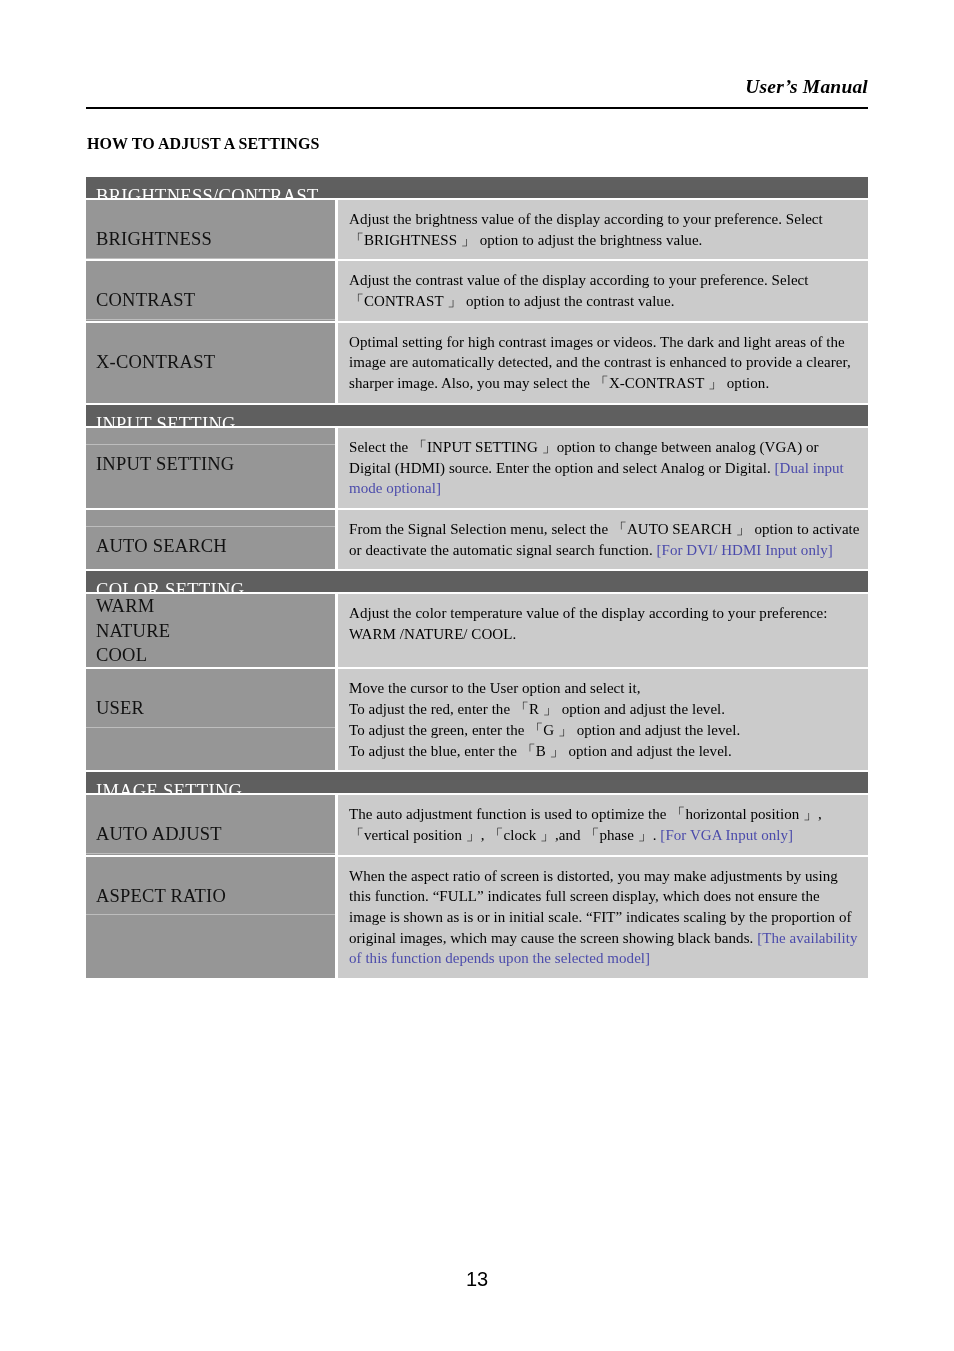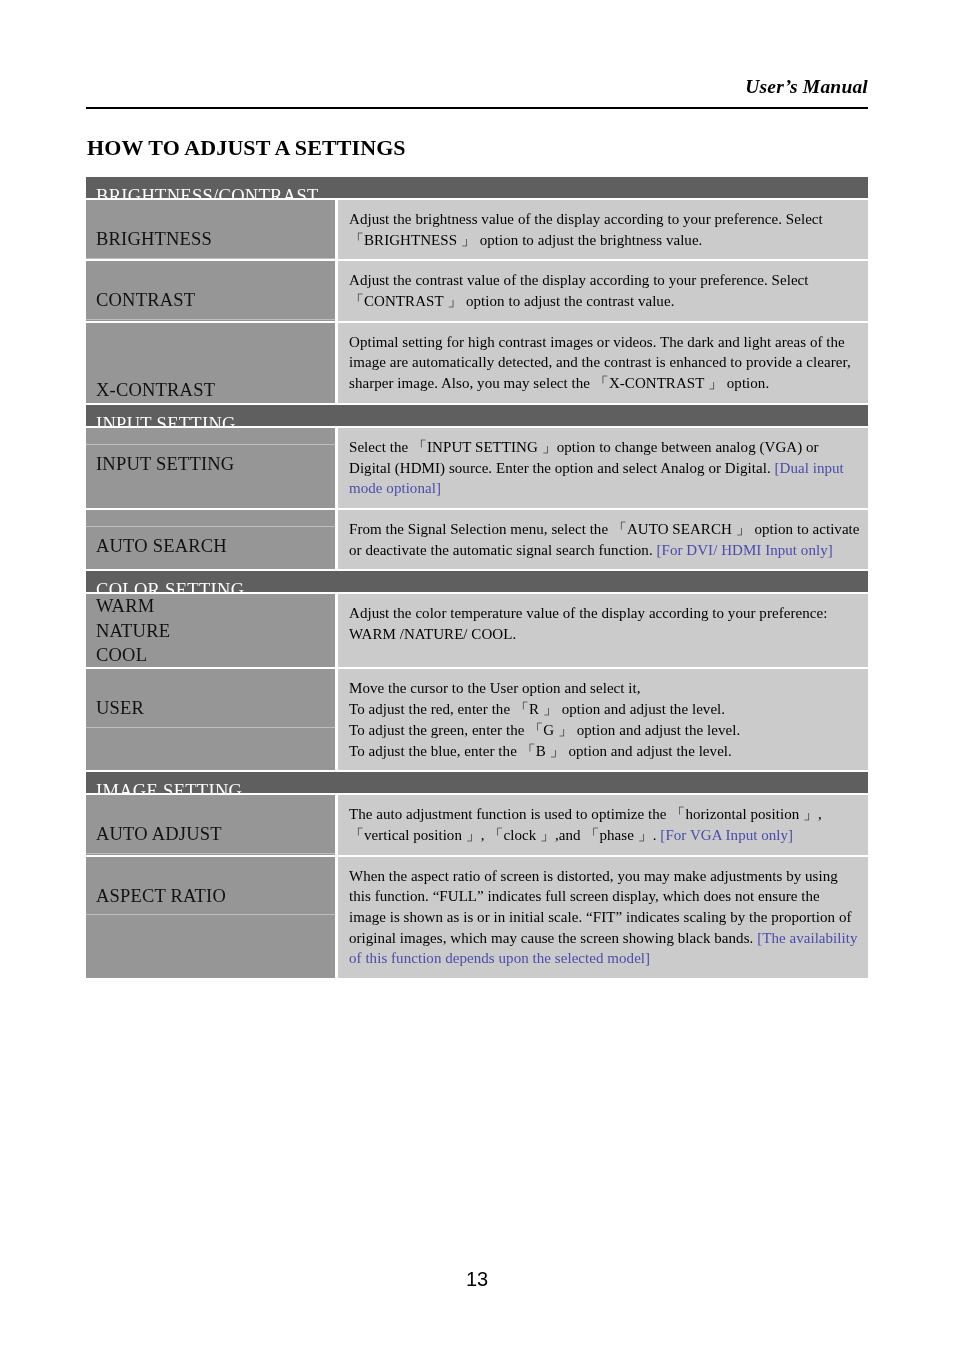--- a/index.html
+++ b/index.html
@@ -50,21 +50,21 @@
     height: 2px;
     background: #000000;
   }
 
   
   .page-title {
     position: absolute;
     left: 87px;
     top: 135px;
     font-weight: bold;
-    font-size: 22px;
+    font-size: 16px;
     letter-spacing: 0.1px;
     color: #000;
     white-space: nowrap;
   }
 
   
   .tbl {
     position: absolute;
     left: 86px;
     top: 177px;
@@ -105,21 +105,21 @@
     line-height: 1.28;
     color: #111;
     padding-left: 10px;
     letter-spacing: 0.2px;
   }
   
   .cell-label.div-below .lbl { border-bottom: 1px solid #bdbdbd; padding-bottom: 6px; }
   .cell-label.div-below { justify-content: flex-start; padding-top: 28px; }
   .cell-label.div-above .lbl { border-top: 1px solid #bdbdbd; padding-top: 8px; }
   .cell-label.div-above { justify-content: flex-start; padding-top: 16px; }
-  .cell-label.div-none { justify-content: flex-end; }
+  .cell-label.div-none { justify-content: center; }
   .cell-label.multiline { justify-content: flex-start; padding-top: 0; }
   .cell-label.multiline .lbl { line-height: 1.32; }
 
   .cell-desc {
     flex: 1 1 auto;
     background: #cbcbcb;
     box-sizing: border-box;
     padding: 9px 8px 9px 11px;
     font-size: 15px;
     line-height: 1.38;

